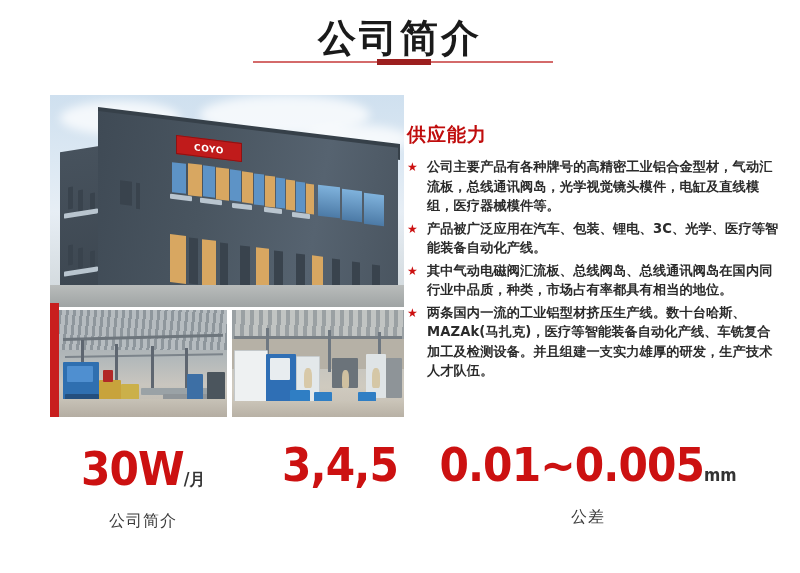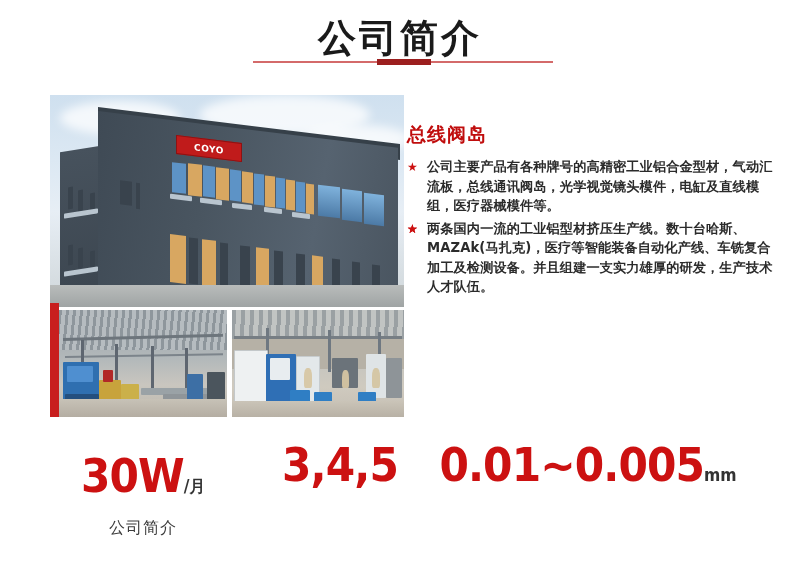--- a/index.html
+++ b/index.html
@@ -112,21 +112,21 @@
     transform:scaleX(.92);transform-origin:center;
   }
   .stat .unit{
     color:#333333;font-weight:bold;font-size:17px;letter-spacing:0;
     font-family:"DejaVu Sans","Liberation Sans",sans-serif;
   }
   .stat .cap{
     margin-top:7px;color:#3b3b3b;font-size:16px;font-weight:normal;
     font-family:"DejaVu Sans","Liberation Sans",sans-serif;letter-spacing:1px;
   }
-  #stat-0{left:28px;top:11px;width:230px;}
+  #stat-0{left:28px;top:4px;width:230px;}
   #stat-1{left:250px;top:0;width:180px;}
   #stat-2{left:418px;top:0;width:340px;}
 </style>
 </head>
 <body>
 
 <div class="page">
 
   <div class="title-block">
     <div class="title-text">公司简介</div>
@@ -243,45 +243,48 @@
         <div class="worker" style="left:140px;top:58px;width:8px;height:20px;background:#d5c7a6;"></div>
         <div class="machine" style="left:58px;top:80px;width:20px;height:14px;background:#2f7ec4;"></div>
         <div class="machine" style="left:82px;top:82px;width:18px;height:12px;background:#2f7ec4;"></div>
         <div class="machine" style="left:126px;top:82px;width:18px;height:12px;background:#2f7ec4;"></div>
         <div style="position:absolute;left:0;bottom:0;width:172px;height:16px;background:linear-gradient(180deg,#cac4b8,#b8b1a5);"></div>
       </div>
     </div>
   </div>
 
   <div class="about">
-    <div class="about-head">总线阀岛</div>
+    <div class="about-head">供应能力</div>
     <ul class="bullets">
       <li>
         <span class="star">★</span>
         <span>公司主要产品有各种牌号的高精密工业铝合金型材，气动汇流板，总线通讯阀岛，光学视觉镜头模件，电缸及直线模组，医疗器械模件等。</span>
       </li>
       <li>
         <span class="star">★</span>
-      </li>
-      <li>
-        <span class="star">★</span>
+        <span>产品被广泛应用在汽车、包装、锂电、3C、光学、医疗等智能装备自动化产线。</span>
+      </li>
+      <li>
+        <span class="star">★</span>
+        <span>其中气动电磁阀汇流板、总线阀岛、总线通讯阀岛在国内同行业中品质，种类，市场占有率都具有相当的地位。</span>
       </li>
       <li>
         <span class="star">★</span>
         <span>两条国内一流的工业铝型材挤压生产线。数十台哈斯、MAZAk(马扎克)，医疗等智能装备自动化产线、车铣复合加工及检测设备。并且组建一支实力雄厚的研发，生产技术人才队伍。</span>
       </li>
     </ul>
   </div>
 
   <div class="stats">
     <div class="stat" id="stat-0">
       <div class="num"><span>30W</span><span class="unit">/月</span></div>
       <div class="cap">公司简介</div>
     </div>
     <div class="stat" id="stat-1">
       <div class="num"><span>3,4,5</span><span class="unit"></span></div>
     </div>
     <div class="stat" id="stat-2">
       <div class="num"><span>0.01~0.005</span><span class="unit">mm</span></div>
+      <div class="cap">公差</div>
     </div>
   </div>
 
 </div>
 
 </body></html>

